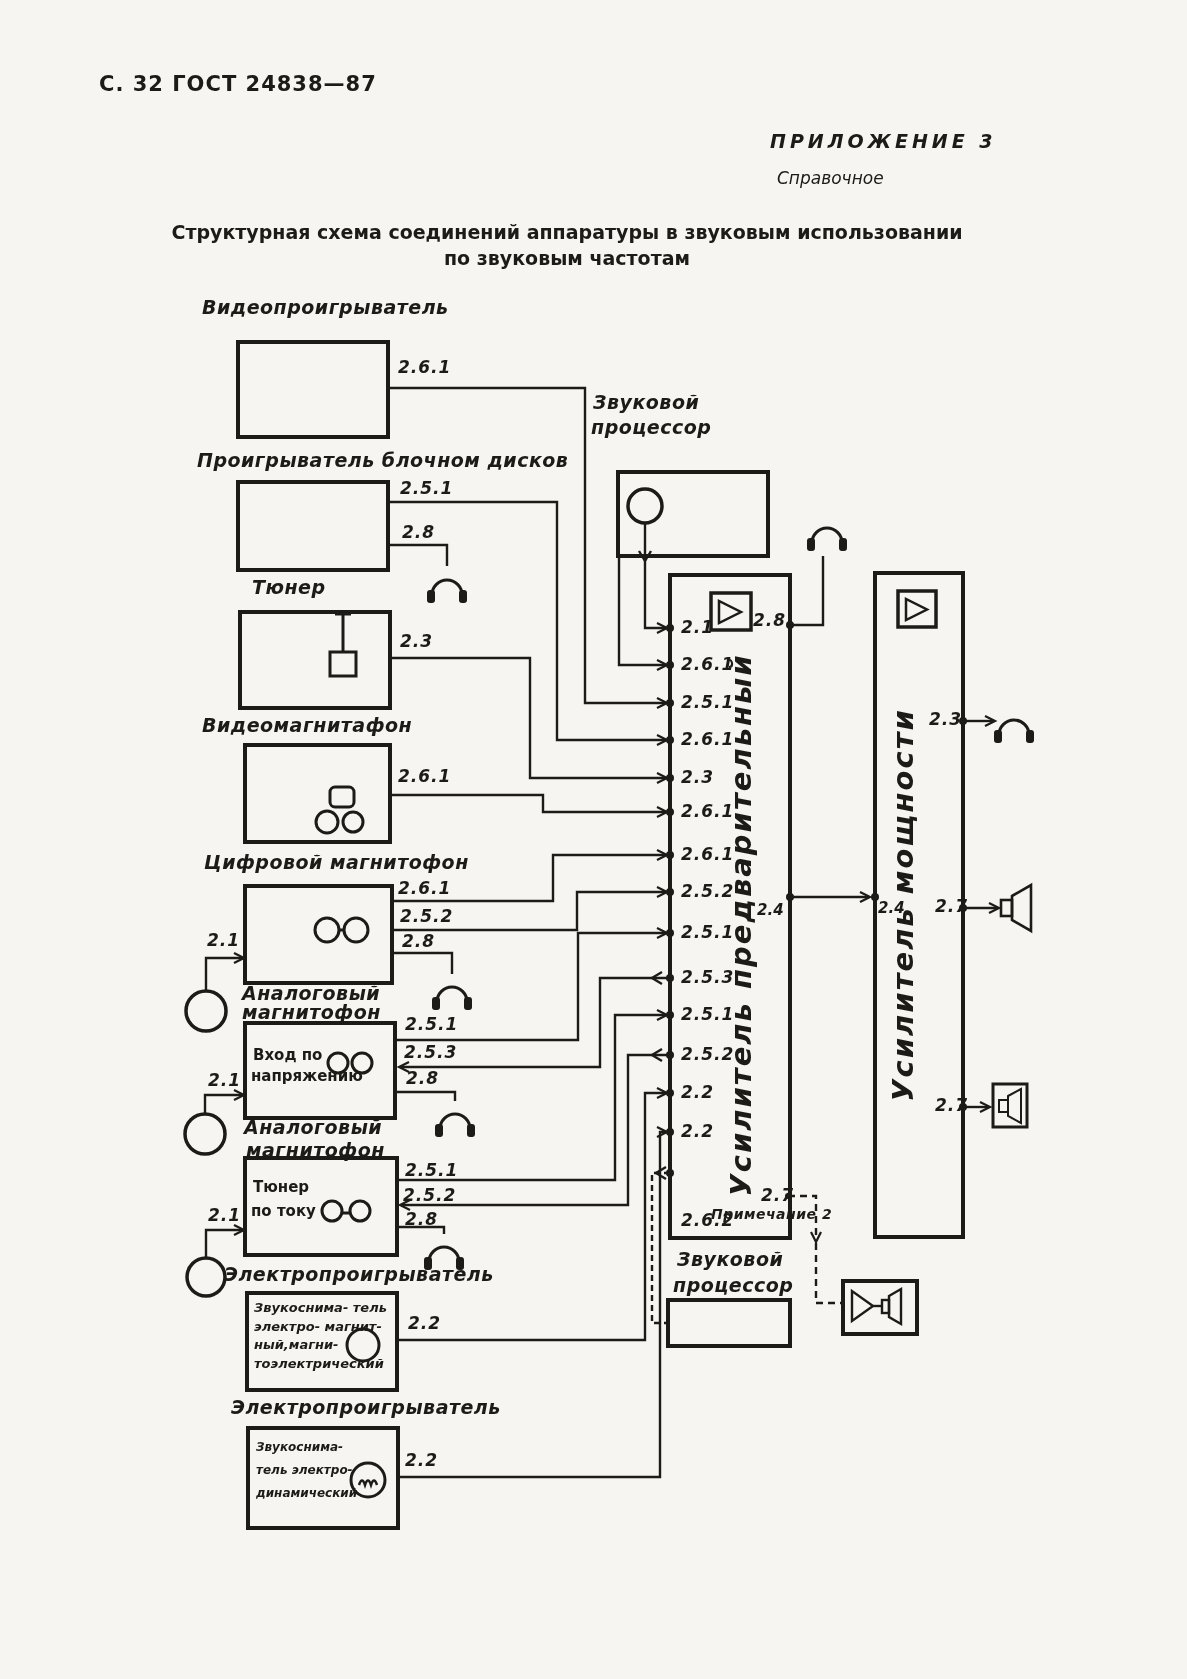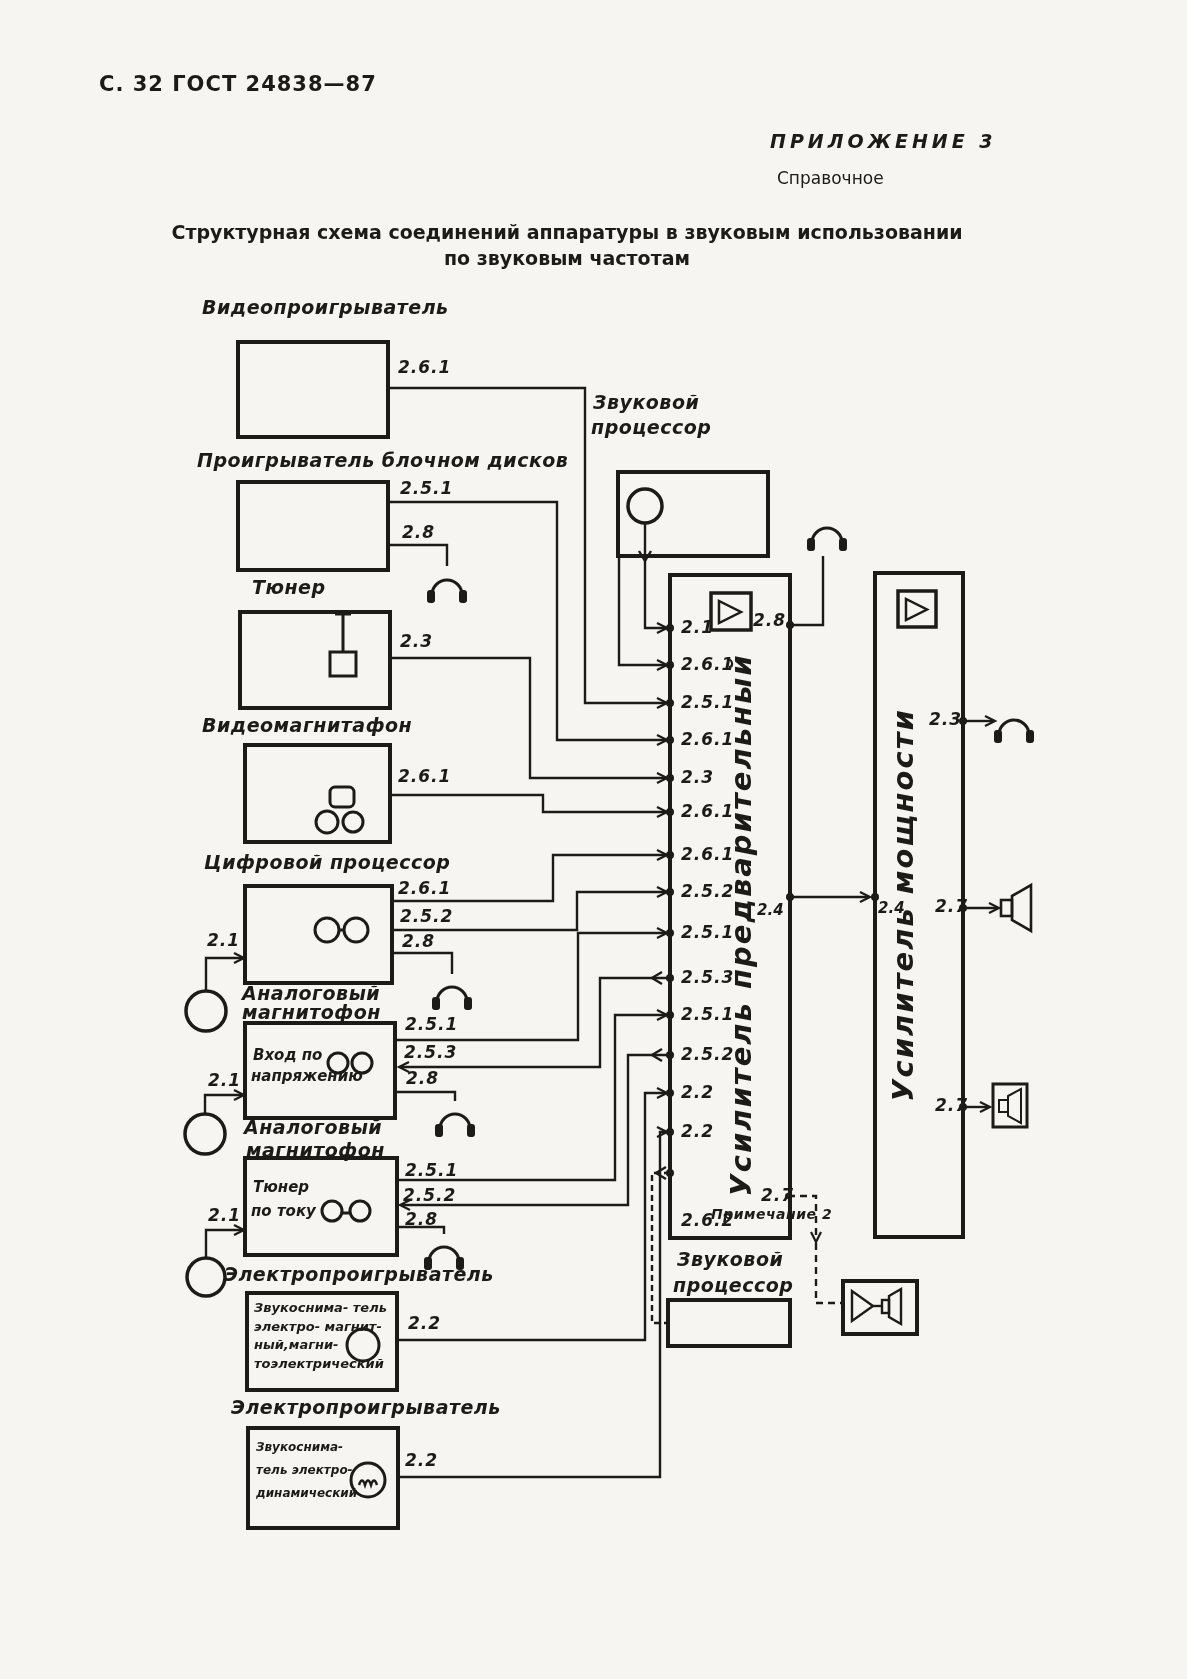--- a/index.html
+++ b/index.html
@@ -1,24 +1,24 @@
 <!DOCTYPE html>
 <html><head>
 <meta charset="utf-8">
 <style>
   html,body{margin:0;padding:0;}
   body{width:1187px;height:1679px;position:relative;background:#f6f5f1;overflow:hidden;
        font-family:"DejaVu Sans",sans-serif;color:#1c1b18;}
   .abs{position:absolute;white-space:nowrap;}
   .hdr{font-weight:bold;font-size:21px;letter-spacing:1px;}
   .app{font-style:italic;font-size:19px;letter-spacing:4px;font-weight:600;}
-  .sprav{font-size:17px;}
+  .sprav{font-style:italic;font-size:17px;}
   .title{font-weight:bold;font-size:19px;text-align:center;width:860px;}
   .lbl{font-style:italic;font-size:19px;font-weight:600;letter-spacing:.5px;}
-  .lbl-sm{font-style:italic;font-size:15px;font-weight:600;}
+  .lbl-sm{font-size:15px;font-weight:600;}
   .lbl-xs{font-style:italic;font-size:13px;font-weight:600;line-height:18.5px;white-space:normal;}
   .num{font-style:italic;font-size:17px;font-weight:600;letter-spacing:1px;}
   .num-sm{font-style:italic;font-size:15px;font-weight:600;}
   .vert{font-style:italic;font-size:29px;font-weight:600;letter-spacing:2px;
         transform:translate(-50%,-50%) rotate(-90deg);transform-origin:center;}
   svg{position:absolute;left:0;top:0;}
   .ink{stroke:#1c1b18;fill:none;}
 </style>
 </head>
 <body>
@@ -213,21 +213,21 @@
 <div class="abs hdr" style="left:99px;top:72px">С. 32 ГОСТ 24838—87</div>
 <div class="abs app" style="left:770px;top:130px">ПРИЛОЖЕНИЕ 3</div>
 <div class="abs sprav" style="left:777px;top:168px">Справочное</div>
 <div class="abs title" style="left:137px;top:221px">Структурная схема соединений аппаратуры в звуковым использовании</div>
 <div class="abs title" style="left:137px;top:247px">по звуковым частотам</div>
 
 <div class="abs lbl" style="left:202px;top:296px">Видеопроигрыватель</div>
 <div class="abs lbl" style="left:197px;top:449px">Проигрыватель блочном дисков</div>
 <div class="abs lbl" style="left:252px;top:576px">Тюнер</div>
 <div class="abs lbl" style="left:202px;top:714px">Видеомагнитафон</div>
-<div class="abs lbl" style="left:204px;top:851px">Цифровой процессор</div>
+<div class="abs lbl" style="left:204px;top:851px">Цифровой магнитофон</div>
 <div class="abs lbl" style="left:242px;top:982px">Аналоговый</div>
 <div class="abs lbl" style="left:242px;top:1001px">магнитофон</div>
 <div class="abs lbl" style="left:244px;top:1116px">Аналоговый</div>
 <div class="abs lbl" style="left:246px;top:1139px">магнитофон</div>
 <div class="abs lbl" style="left:224px;top:1263px">Электропроигрыватель</div>
 <div class="abs lbl" style="left:231px;top:1396px">Электропроигрыватель</div>
 <div class="abs lbl" style="left:593px;top:391px">Звуковой</div>
 <div class="abs lbl" style="left:591px;top:416px">процессор</div>
 <div class="abs lbl" style="left:677px;top:1248px">Звуковой</div>
 <div class="abs lbl" style="left:673px;top:1274px">процессор</div>

